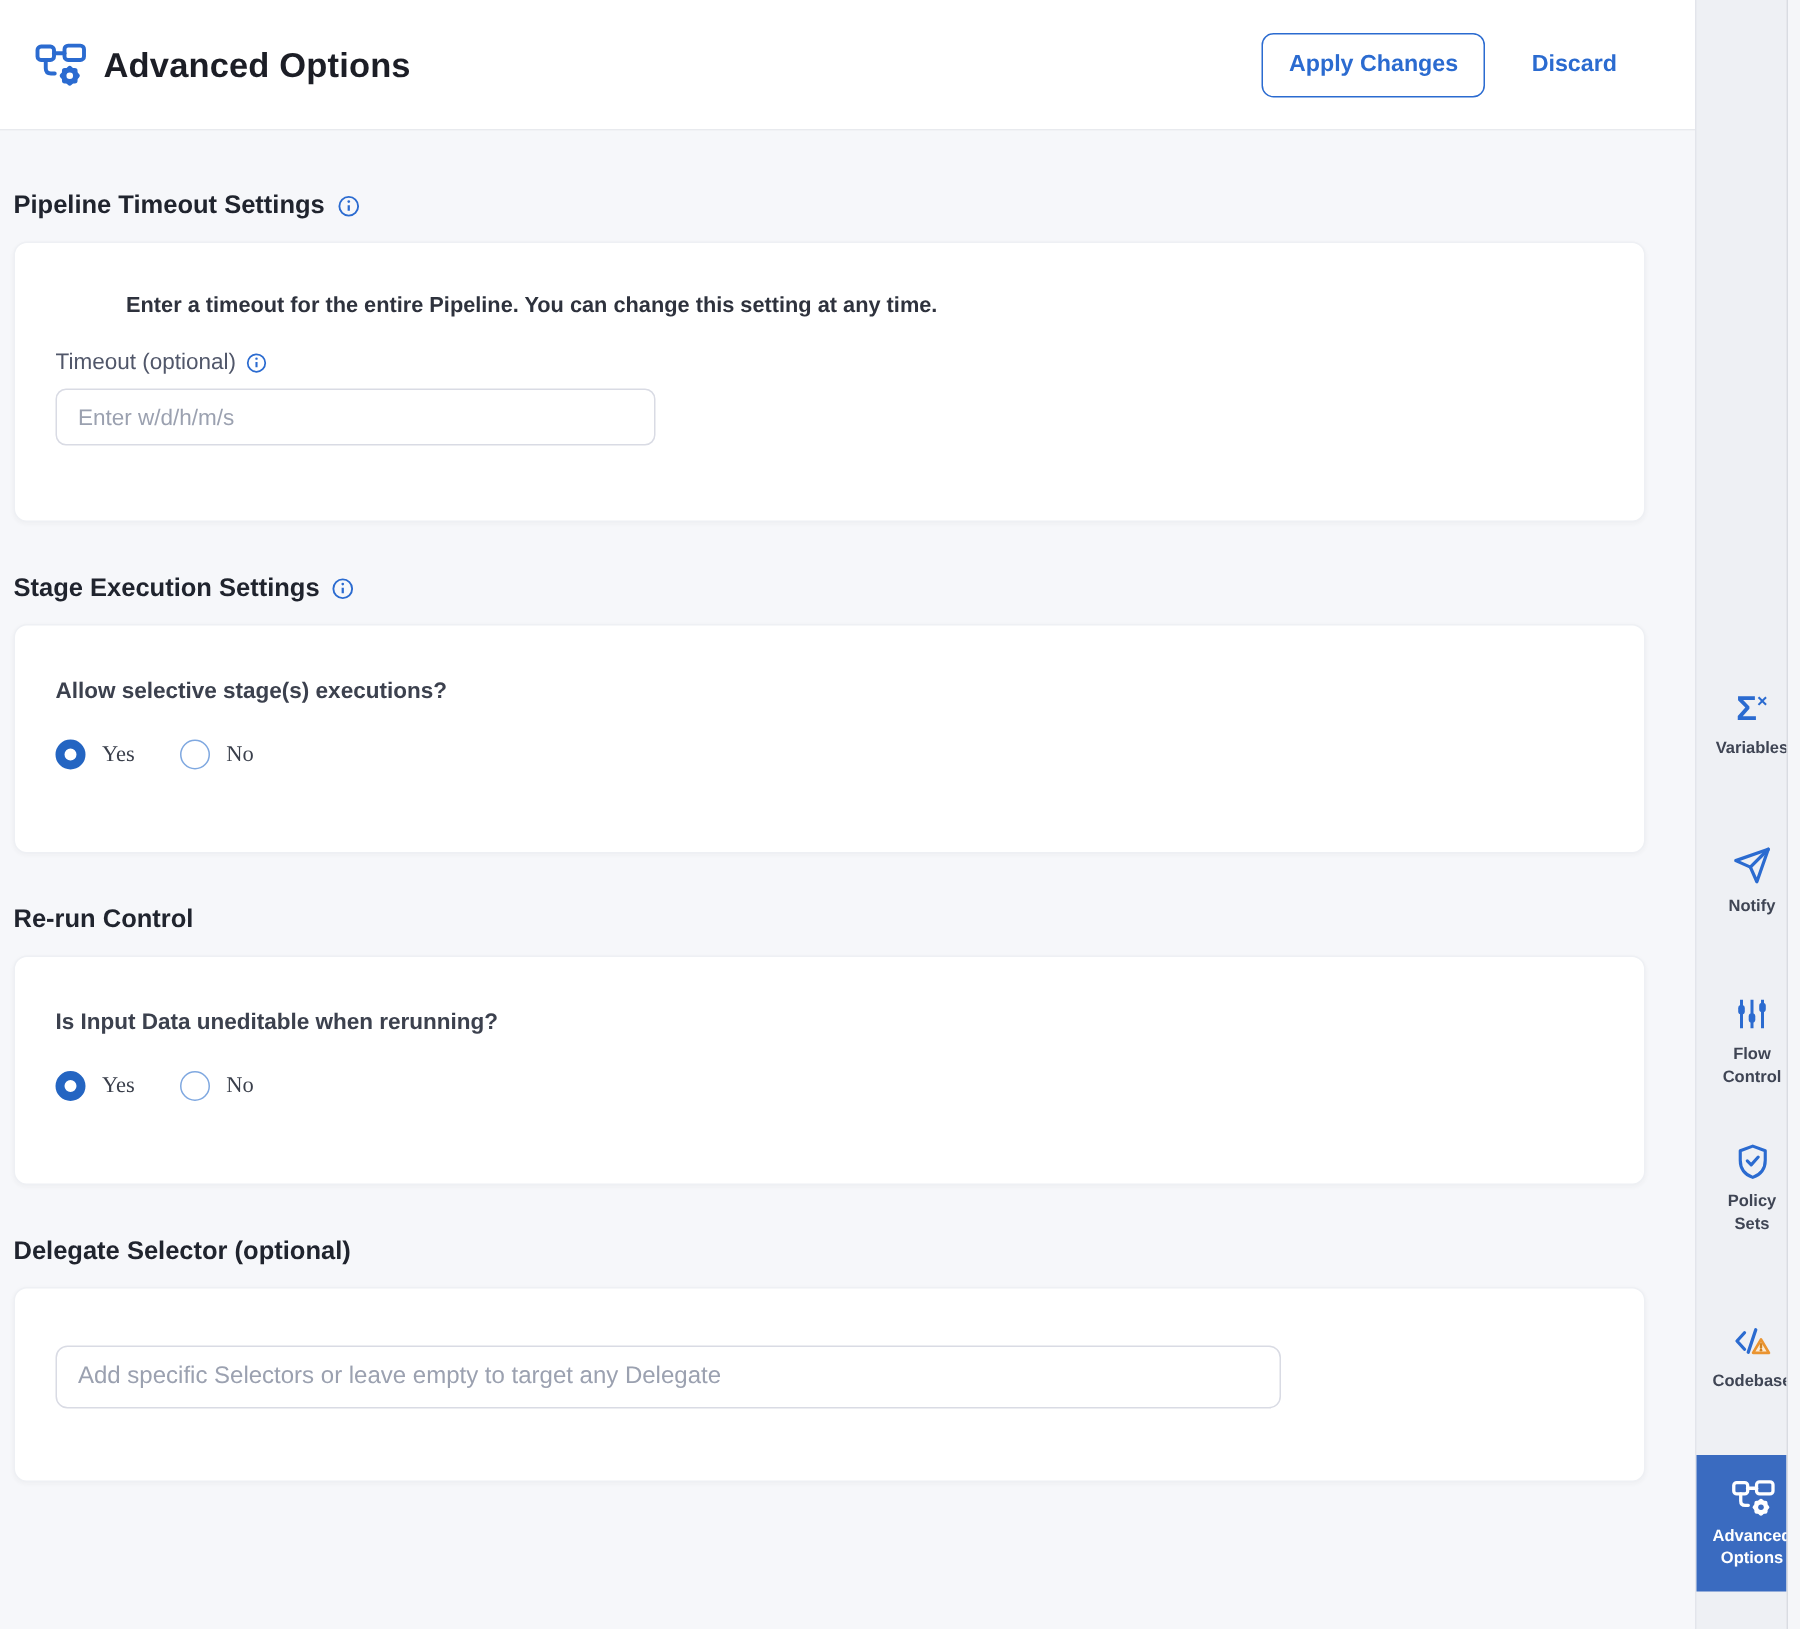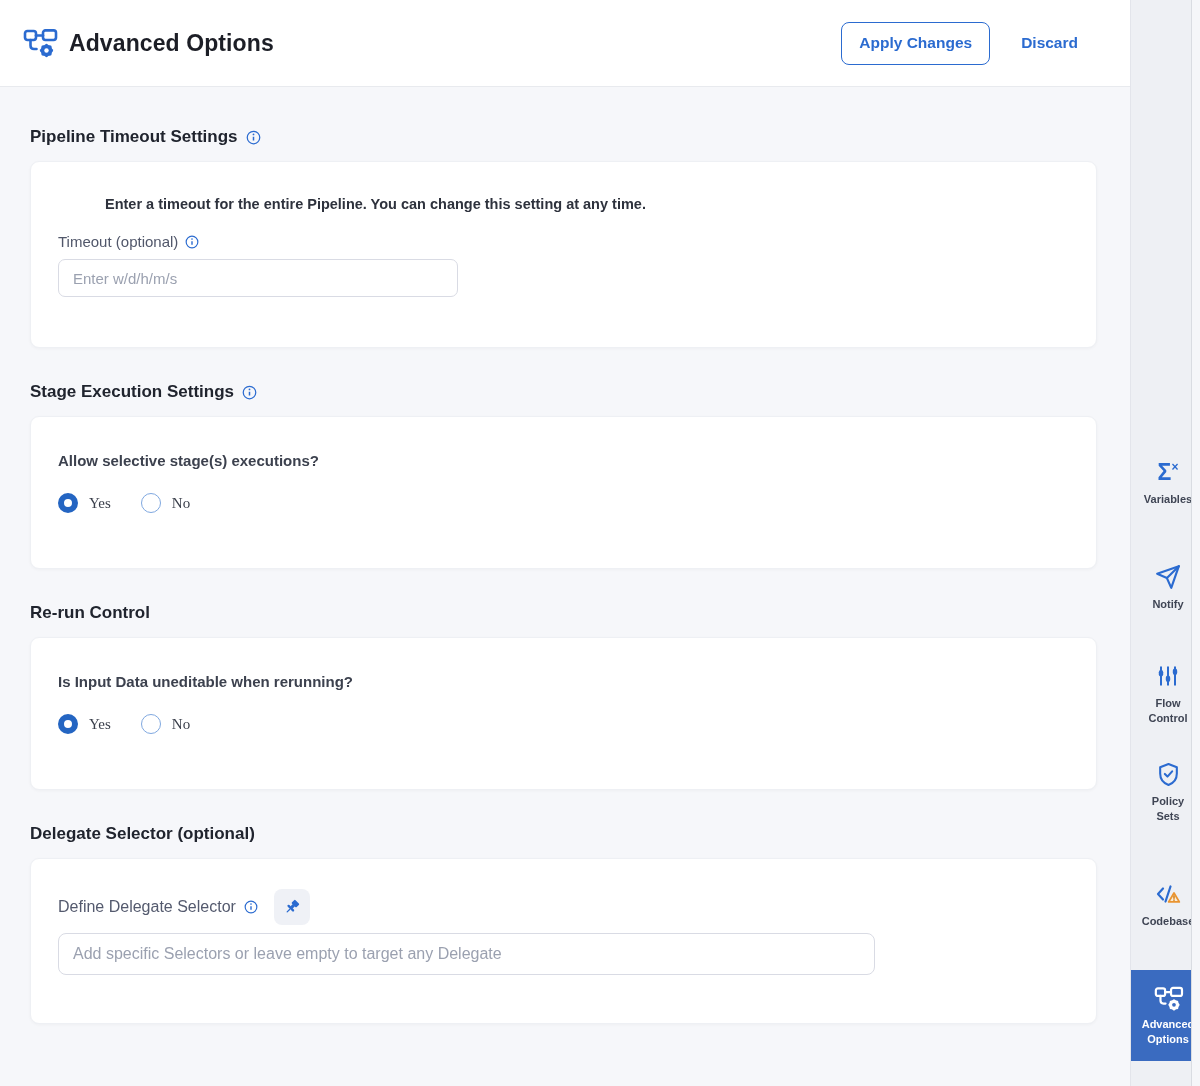--- a/index.html
+++ b/index.html
@@ -18,21 +18,21 @@
   .header-icon{width:36px;height:32px;display:flex;align-items:center;}
   .page-title{font-size:23px;font-weight:700;color:#1c1e26;margin-left:11px;letter-spacing:.1px;}
   .header-spacer{flex:1;}
   .apply-btn{
     background:#ffffff;border:1.5px solid #2b6bd0;border-radius:8px;color:#2b6bd0;
     font-family:inherit;font-size:15.5px;font-weight:700;height:43px;padding:0 17px;
     display:flex;align-items:center;cursor:pointer;
   }
   .discard-link{color:#2b6bd0;font-size:15.5px;font-weight:700;margin-left:31px;margin-right:52px;cursor:pointer;}
   
-  .content{padding:0 33px 0 30px;}
+  .content{padding:0 33px 0 9px;}
   .section-heading{
     display:flex;align-items:center;gap:8px;
     font-size:17px;font-weight:700;color:#20242e;margin:0;
   }
   .sh-1{padding-top:40px;}
   .sh-n{padding-top:34px;}
   .card{
     background:#ffffff;border:1px solid #eef0f4;border-radius:9px;
     box-shadow:0 1px 3px rgba(40,41,61,.04);
     margin-top:14px;box-sizing:border-box;
@@ -180,42 +180,20 @@
           <span class="radio-circle unchecked"></span>
           <span class="radio-label">No</span>
         </span>
       </div>
     </div>
 
     <h2 class="section-heading sh-n">
       <span>Delegate Selector (optional)</span>
     </h2>
     <div class="card card-delegate">
-      <div class="delegate-label-row">
-        <span class="delegate-label">Define Delegate Selector</span>
-        <span class="info-icon">
-          <svg width="14" height="14" viewBox="0 0 24 24" fill="none" stroke="#2b6bd0" stroke-width="2">
-            <circle cx="12" cy="12" r="10"></circle>
-            <line x1="12" y1="10.8" x2="12" y2="16.8" stroke-width="2.4"></line>
-            <circle cx="12" cy="7" r="1.4" fill="#2b6bd0" stroke="none"></circle>
-          </svg>
-        </span>
-        <button class="pin-btn">
-          <span style="display:flex;">
-            <svg width="20" height="20" viewBox="0 0 24 24" fill="#2b6bd0">
-              <g transform="rotate(45 12 12)">
-                <rect x="8" y="3.2" width="8" height="6" rx="1.2"></rect>
-                <rect x="10.2" y="8.8" width="3.6" height="4.2"></rect>
-                <rect x="6.8" y="12.6" width="10.4" height="2.8" rx="1.4"></rect>
-                <rect x="11.3" y="15.4" width="1.5" height="5.6" rx="0.75"></rect>
-              </g>
-            </svg>
-          </span>
-        </button>
-      </div>
       <input class="text-input delegate-input" type="text" placeholder="Add specific Selectors or leave empty to target any Delegate" style="">
     </div>
 
   </div>
 </div>
 
 <div class="sidebar">
 
   <div class="sb-item" style="top:458px;">
     <span class="sb-icon">

